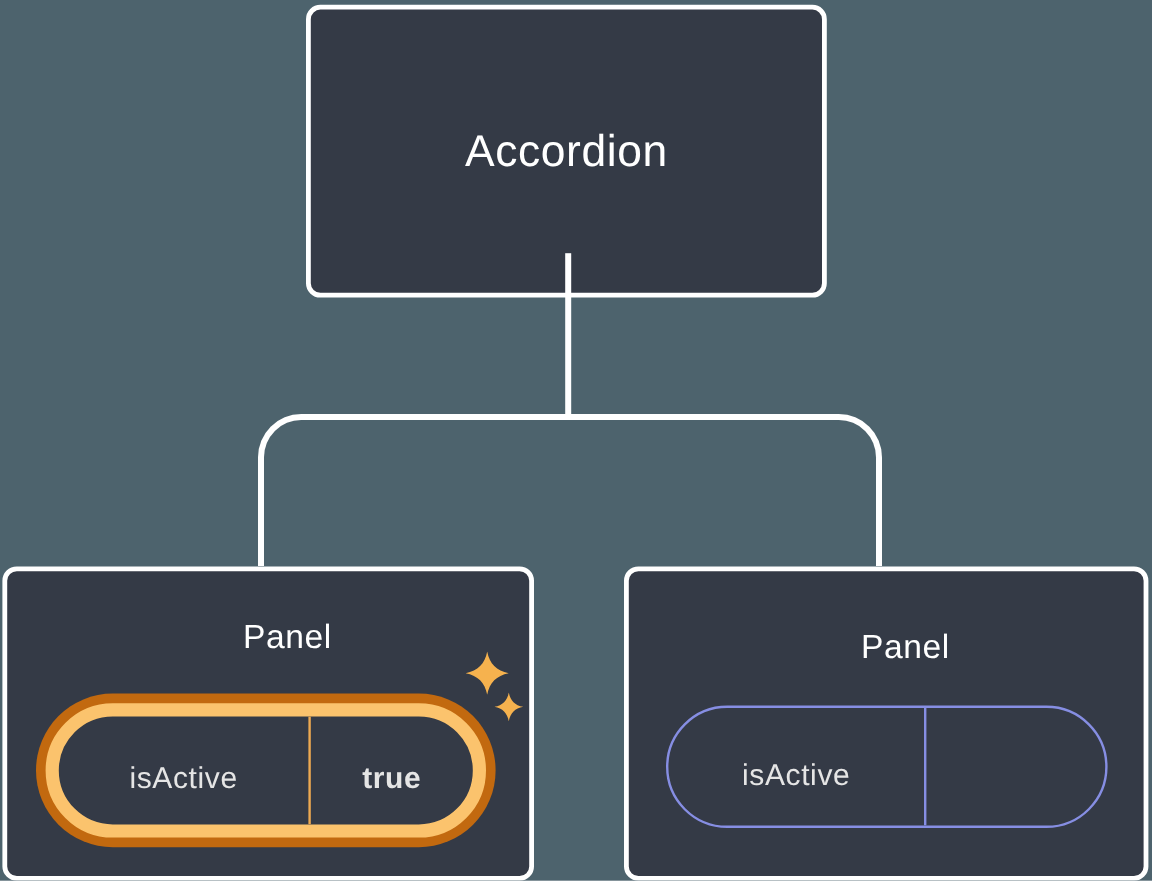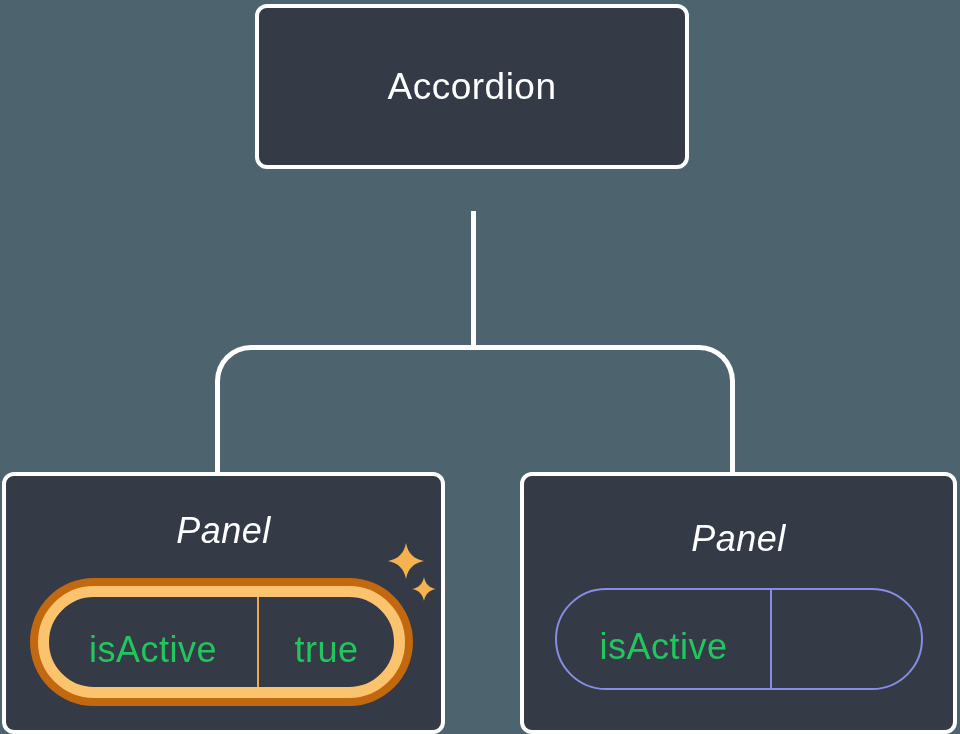--- a/index.html
+++ b/index.html
@@ -4,56 +4,56 @@
 <style>
   *{box-sizing:border-box;margin:0;padding:0}
   html,body{width:960px;height:734px;overflow:hidden}
   .stage{
     position:relative;width:960px;height:734px;
     background:#4D636D;overflow:hidden;
     font-family:"Liberation Sans",sans-serif;
   }
   .node{position:absolute;background:#343A46;border:4px solid #FFFFFF;border-radius:12px;}
   .root-node{
-    left:255px;top:4px;width:434px;height:165px;
+    left:255px;top:4px;width:434px;height:244px;
     display:flex;align-items:center;justify-content:center;
   }
   .root-label{color:#FFFFFF;font-size:37px;font-weight:500;letter-spacing:.5px;}
   .stem{position:absolute;left:471px;top:211px;width:5px;height:138px;background:#FFFFFF;}
   .bracket{
     position:absolute;left:215px;top:345px;width:520px;height:127px;
     border:5px solid #FFFFFF;border-bottom:none;
     border-radius:36px 36px 0 0;
   }
   .panel-left{left:2px;top:472px;width:443px;height:262px;}
   .panel-right{left:520px;top:472px;width:437px;height:262px;}
   .panel-title{
-    position:absolute;left:0;width:100%;text-align:center;
-    color:#FFFFFF;font-size:36px;font-weight:500;line-height:44px;letter-spacing:.5px;font-style:italic;
+    position:absolute;left:16px;width:100%;text-align:center;
+    color:#FFFFFF;font-size:28px;font-weight:500;line-height:44px;letter-spacing:.5px;
   }
   .panel-left .panel-title{top:33px}
   .panel-right .panel-title{top:41px}
   .pill{position:absolute;display:flex;align-items:stretch;border-radius:999px;overflow:hidden;}
   .pill-active{
     left:32px;top:110px;width:367px;height:112px;
     border:11px solid #FBC36D;
     box-shadow:0 0 0 8px #C2690F;
     background:#343A46;
   }
   .pill-inactive{
     left:31px;top:112px;width:368px;height:102px;
     border:2px solid #868EE3;
     background:#343A46;
   }
   .seg{
     display:flex;align-items:center;justify-content:center;
-    color:#22c55e;font-size:36px;letter-spacing:.5px;margin-top:15px;
+    color:#e5e5e5;font-size:25px;letter-spacing:.5px;margin-top:15px;
   }
   .pill-active .seg-key{width:208px}
-  .pill-active .seg-val{flex:1;font-weight:400}
+  .pill-active .seg-val{flex:1;font-weight:700}
   .pill-inactive .seg-key{width:213px}
   .pill-inactive .seg-val{flex:1}
   .divider{width:2px;flex:0 0 2px;}
   .divider-gold{background:#EDA952}
   .divider-purple{background:#868EE3}
   .sparkle{position:absolute;z-index:5;}
   .sparkle-big{left:382px;top:67px;width:36px;height:36px;}
   .sparkle-small{left:406px;top:101px;width:24px;height:24px;}
   .sparkle svg{display:block;width:100%;height:100%;fill:#F6B24E;}
 </style>

